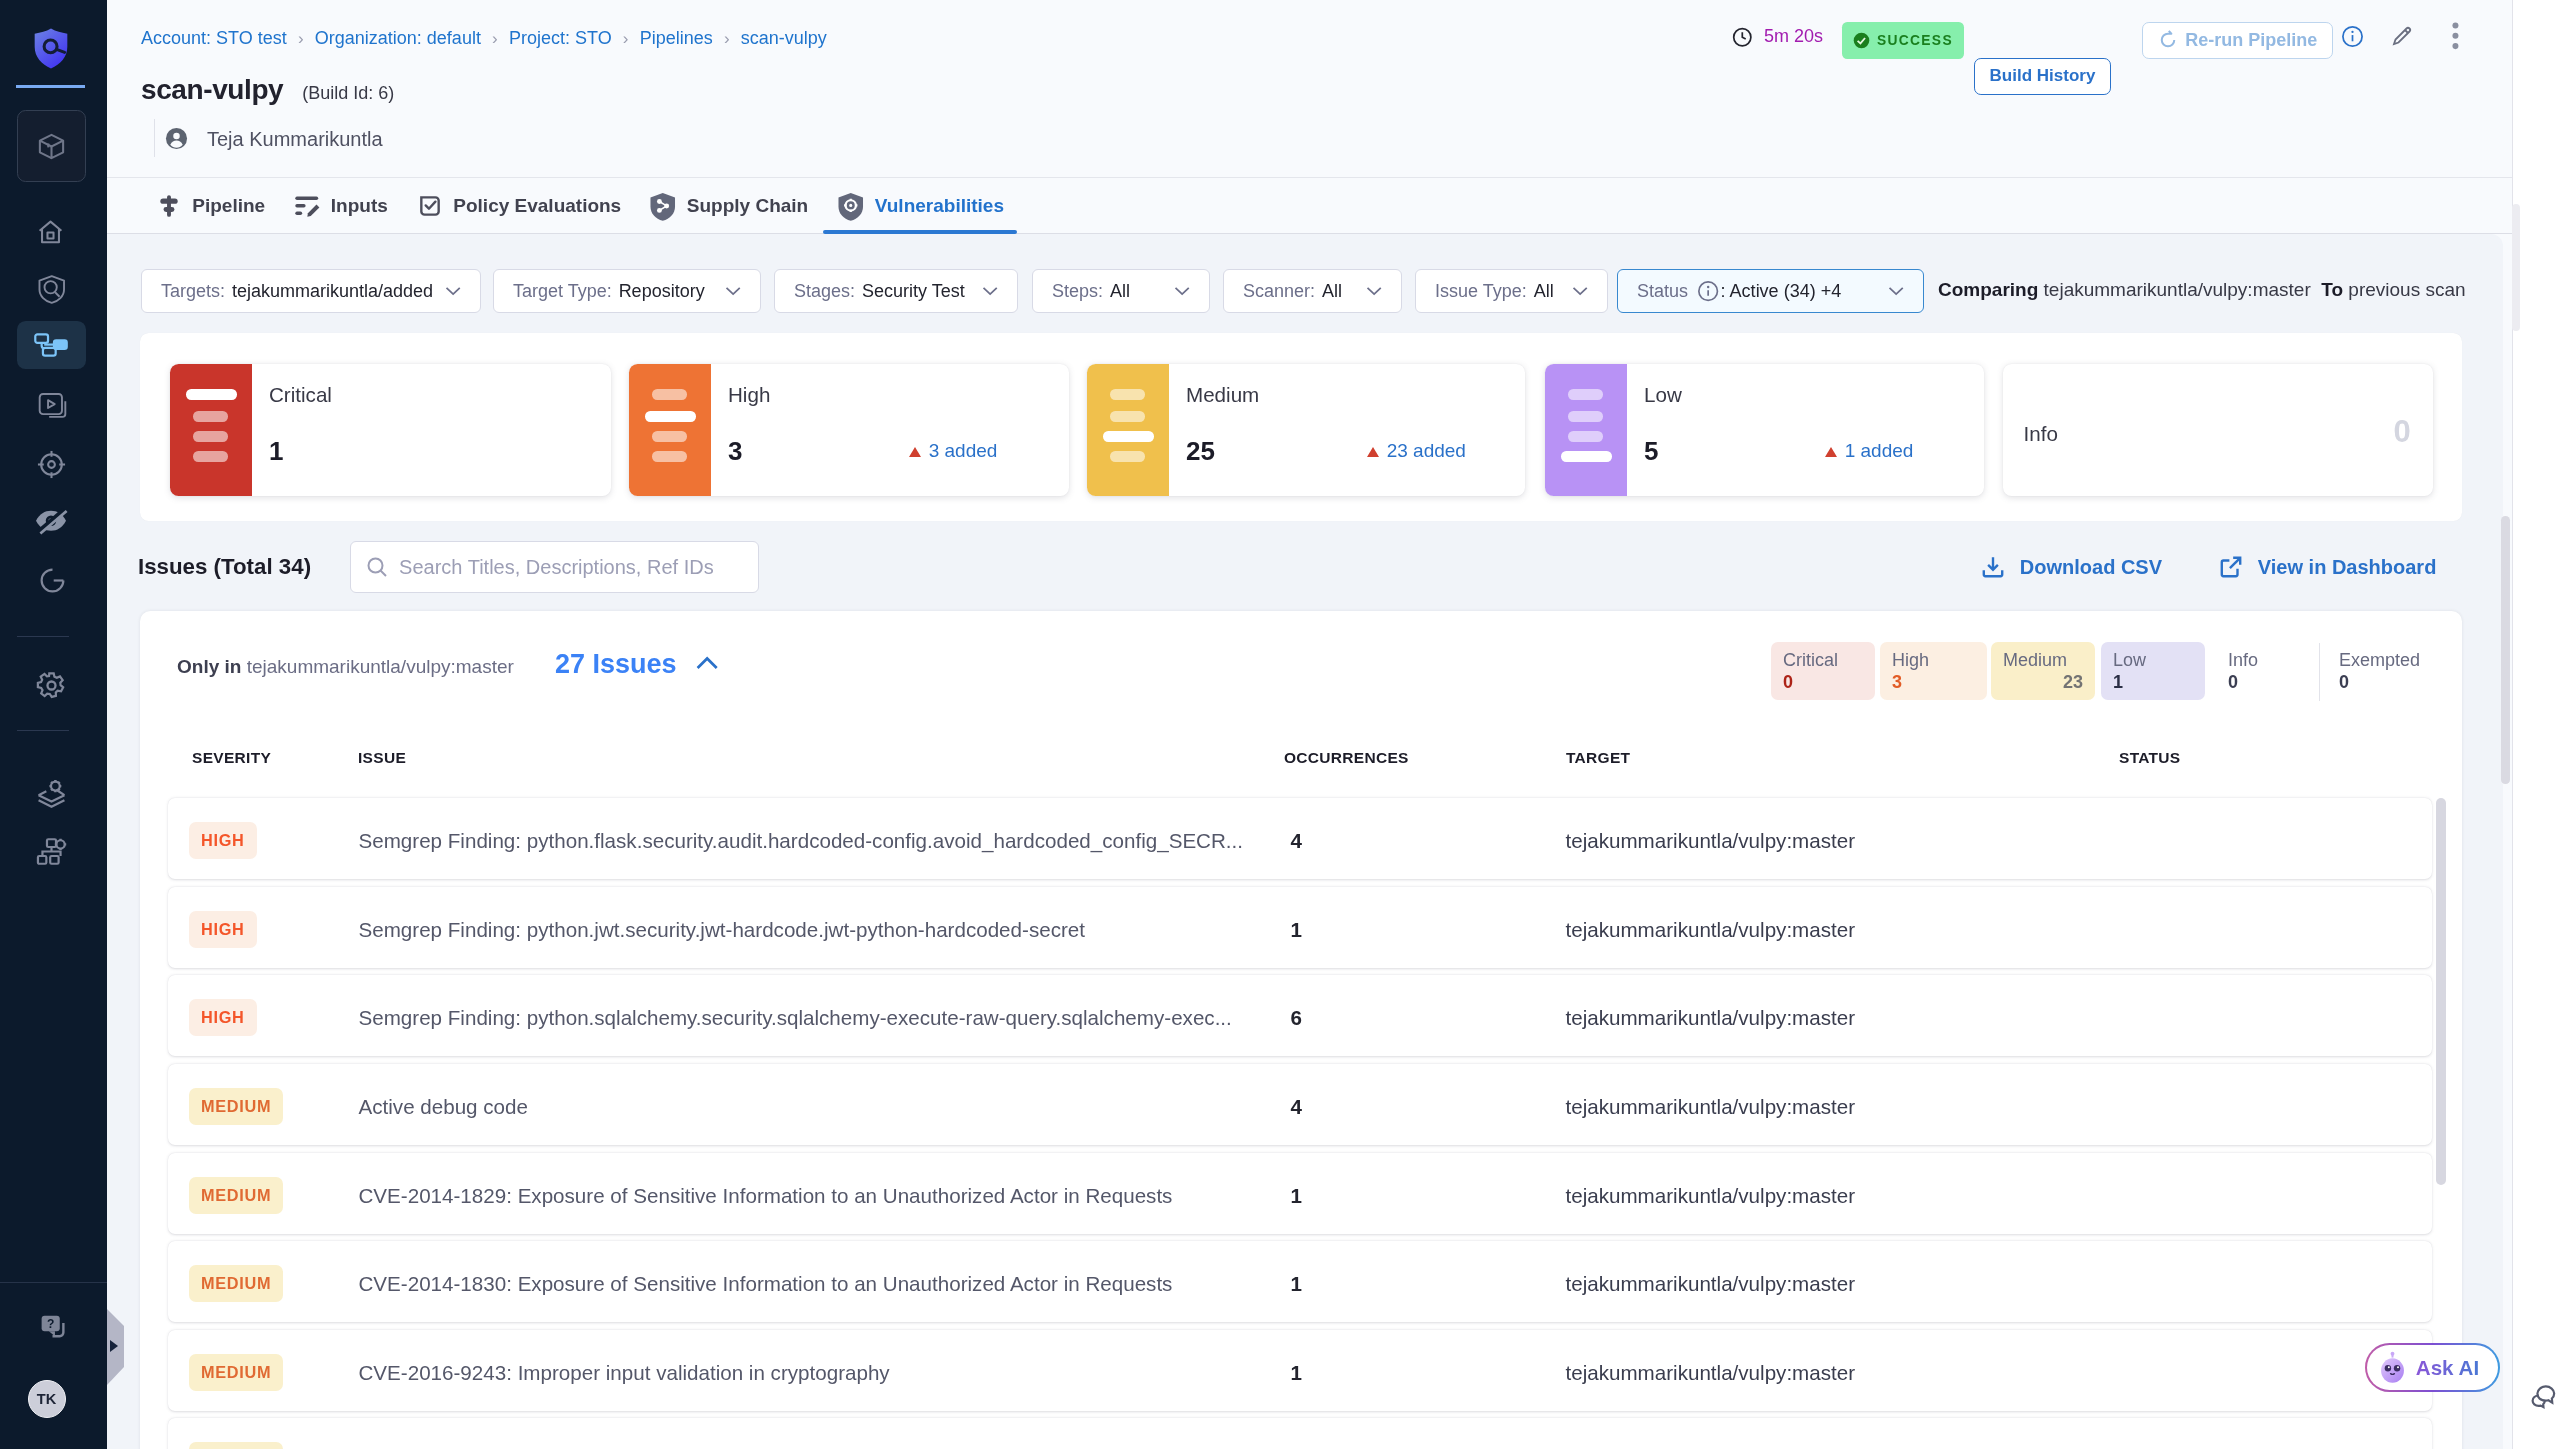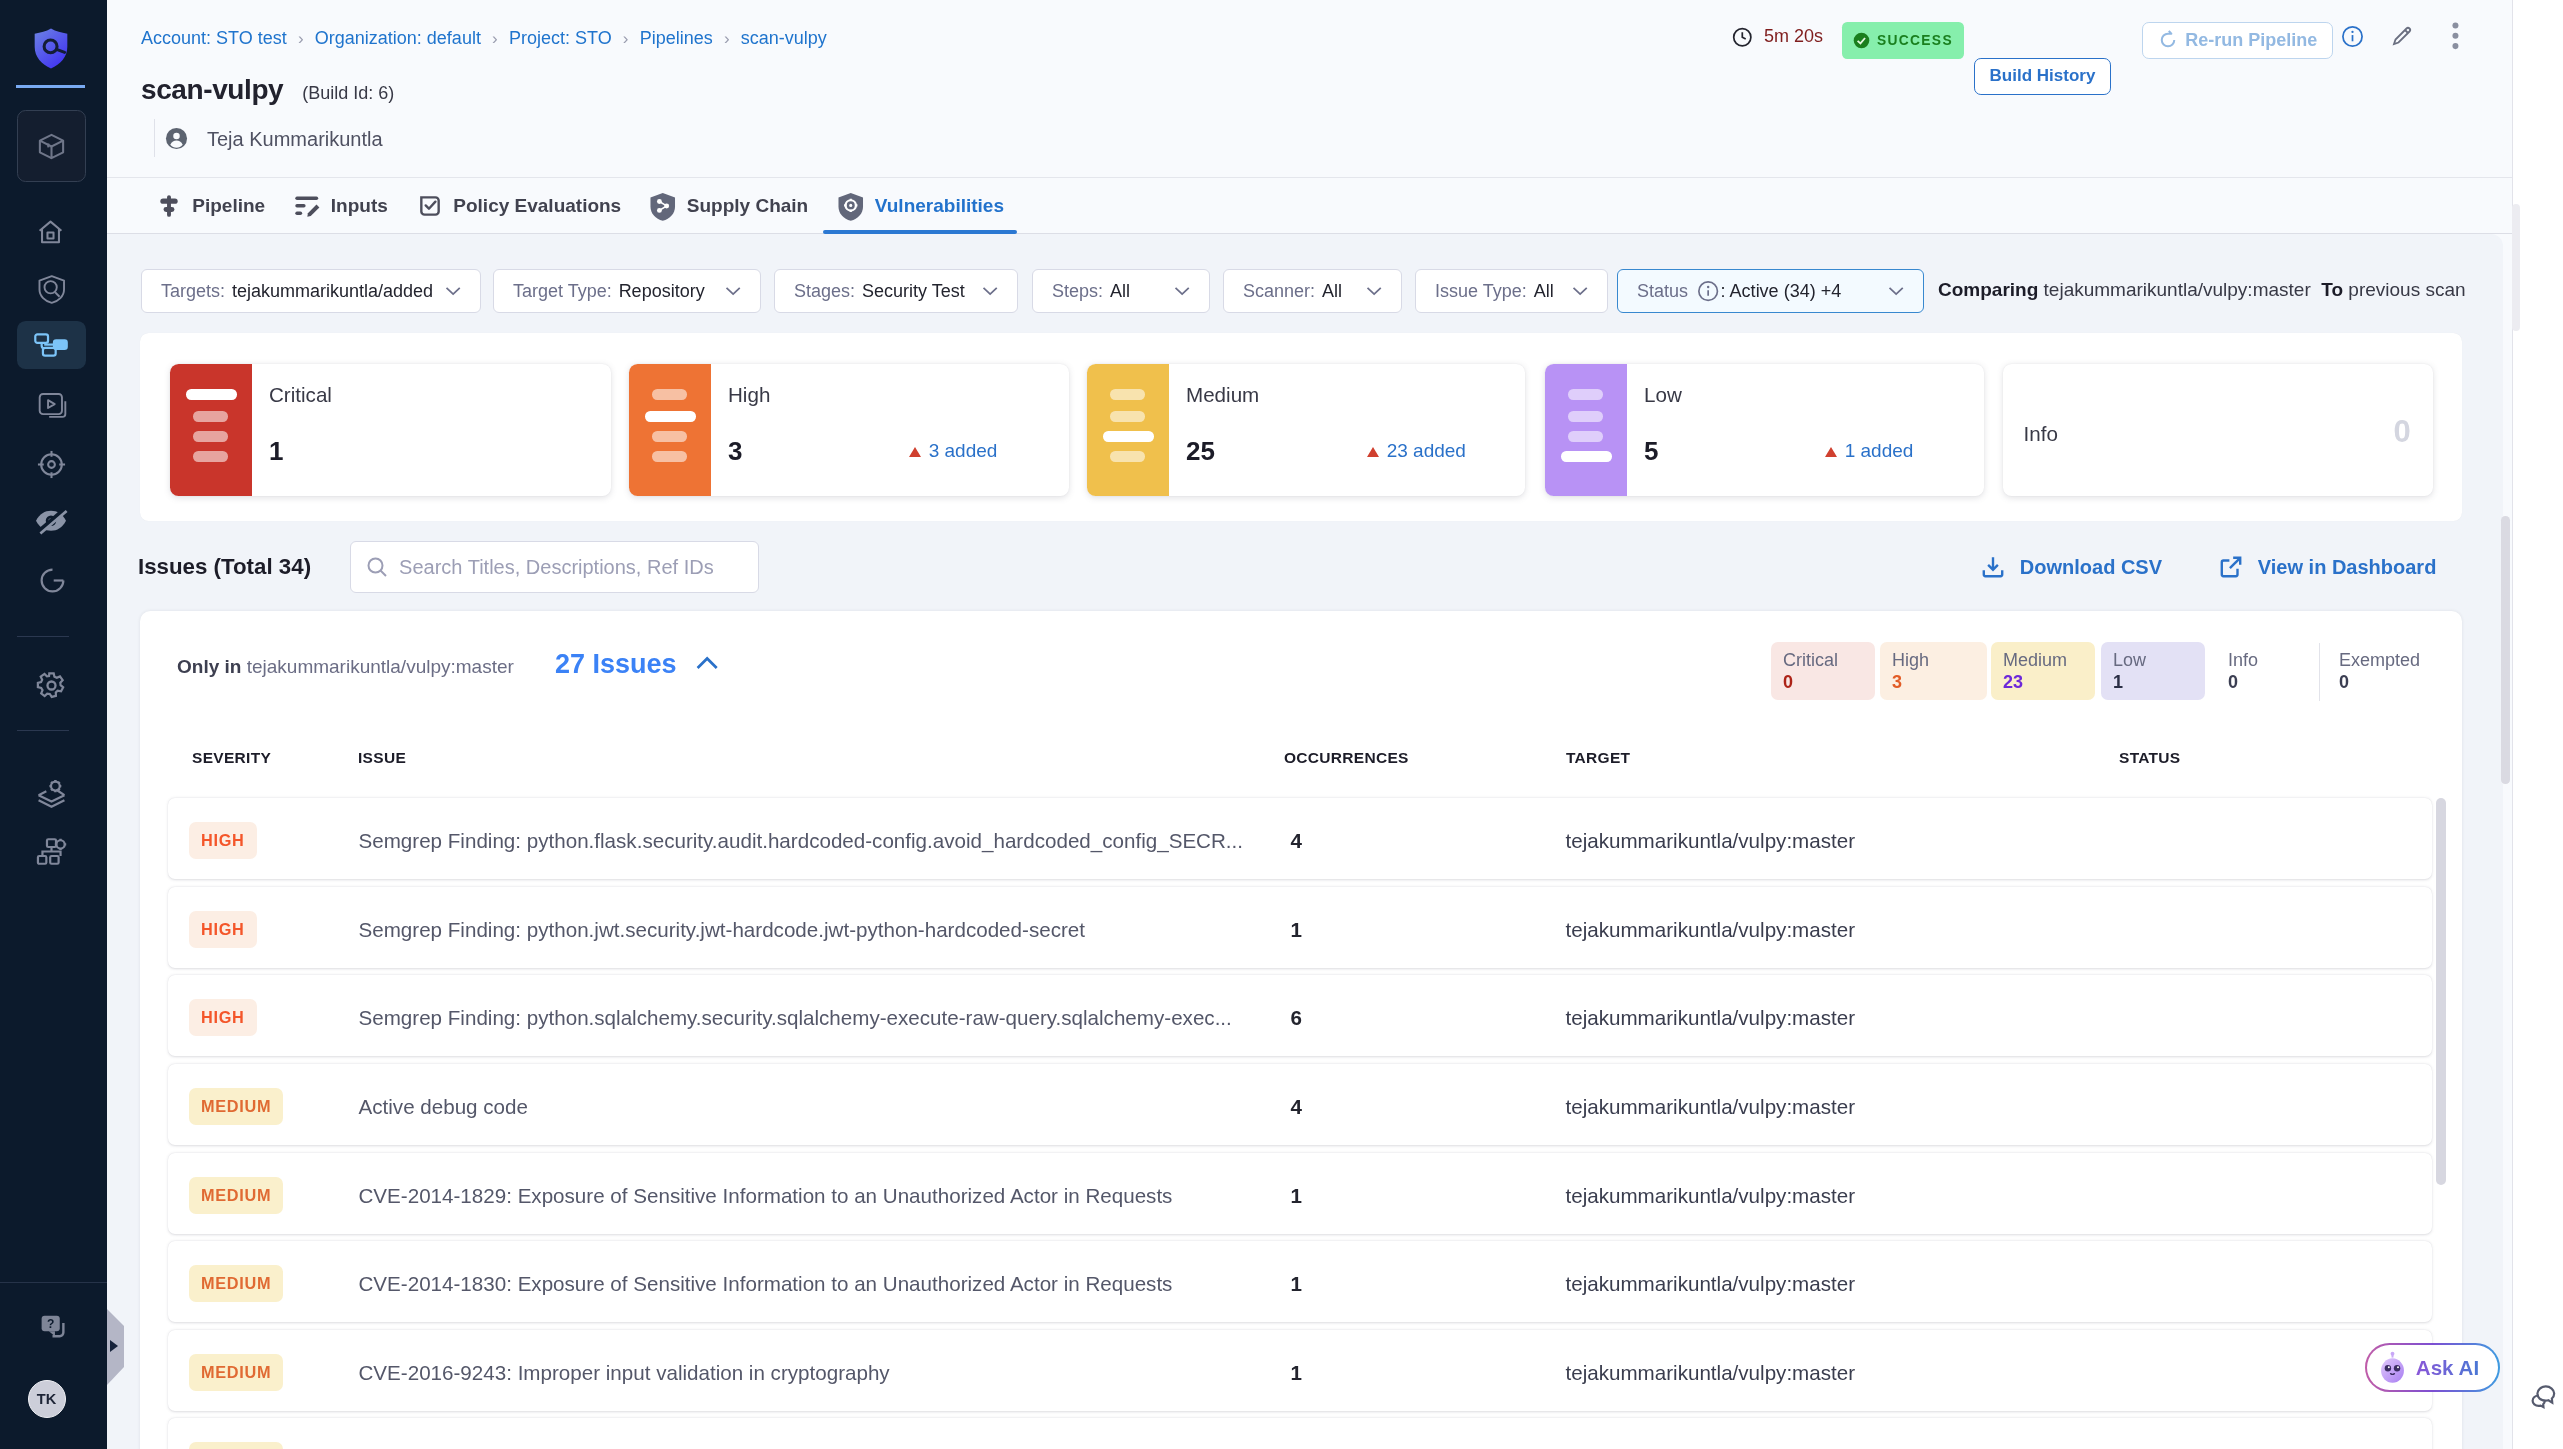--- a/index.html
+++ b/index.html
@@ -79,21 +79,21 @@
 .tgt { position:absolute; left:1398px; top:31px; font-size:20.6px; color:#3a3d4e; }
 #tscroll { position:absolute; left:2296px; top:187px; width:9.5px; height:387px; background:#d7d7e0; border-radius:5.2px; }
 
 
 #pagescroll { position:absolute; left:2501px; top:516px; width:8.6px; height:268px; background:#dadae2; border-radius:4.3px; }
 #railthumb { position:absolute; left:2512px; top:204px; width:7.7px; height:127px; background:#ececf1; border-radius:4.3px; }
 
 
 #toprt { position:absolute; top:0; left:0; width:0; height:0; }
 #toprt > * { position:absolute; }
-#dur { left:1672px; top:26px; font-size:18px; color:#7f1d1d; white-space:nowrap; }
+#dur { left:1672px; top:26px; font-size:18px; color:#a21caf; white-space:nowrap; }
 #successchip { left:1750px; top:21.5px; background:#86efac; border-radius:5.2px; height:37px; display:flex; align-items:center; padding:0 11.2px; font-size:13.8px; font-weight:bold; color:#1a7f1e; letter-spacing:1.3px; }
 #successchip svg { margin-right:6.9px; }
 .btn { position:absolute; top:21.5px; height:37px; border-radius:6.9px; display:flex; align-items:center; font-size:18px; font-weight:bold; padding:0 17px; background:#fff; white-space:nowrap; }
 #bh { left:1882px; border:1.7px solid #2a71c9; color:#2a71c9; font-size:17px; padding:0 14.6px;margin-top:36px; }
 #rr { left:2050px; border:1.7px solid #bdd5ee; color:#93b9e2; padding:0 14.6px; }
 #rr svg { margin-right:7.7px; }
 
 
 #handle { position:absolute; left:107px; top:1309px; width:17px; height:76px; background:#b4b6c6; clip-path:polygon(0 0, 17px 17px, 17px 58px, 0 76px); z-index:6; }
 #handle:after { content:""; position:absolute; left:3.4px; top:31px; width:0; height:0; border-top:6px solid transparent; border-bottom:6px solid transparent; border-left:8.6px solid #16223a; }
@@ -312,21 +312,21 @@
 
   <div id="tablecard">
     <div id="onlyin"><b>Only in</b> tejakummarikuntla/vulpy:master</div>
     <div id="issuecount">27 Issues
       <svg style="margin-left:12px;vertical-align:3.4px;" width="22.3" height="13.8" viewBox="0 0 28 17" fill="none" stroke="#2a71c9" stroke-width="3.4">
           <path d="M2 15 L14 3 L26 15"></path>
         </svg>
     </div>
     <div class="chip" style="left:1631px;width:104px;background:#f9e7e4;">Critical<span class="n" style="color:#ad2317;">0</span></div>
     <div class="chip" style="left:1740px;width:107px;background:#fcefe2;">High<span class="n" style="color:#e25c26;">3</span></div>
-    <div class="chip" style="left:1851px;width:104px;background:#faefc9;">Medium<span class="n" style="color:#6d28d9;">23</span></div>
+    <div class="chip" style="left:1851px;width:104px;background:#faefc9;">Medium<span class="n" style="color:#737373;text-align:right;">23</span></div>
     <div class="chip" style="left:1961px;width:104px;background:#e3e1f5;">Low<span class="n" style="color:#2b2f45;">1</span></div>
     <div class="chip" style="left:2076px;width:77px;">Info<span class="n" style="color:#3b3e52;">0</span></div>
     <div class="abs" style="left:2179px;top:32px;width:0.9px;height:58px;background:#e2e3ea;"></div>
     <div class="chip" style="left:2187px;width:120px;">Exempted<span class="n" style="color:#3b3e52;">0</span></div>
 
     <div class="thead" style="left:52px;">SEVERITY</div>
     <div class="thead" style="left:218px;">ISSUE</div>
     <div class="thead" style="left:1144px;">OCCURRENCES</div>
     <div class="thead" style="left:1426px;">TARGET</div>
     <div class="thead" style="left:1979px;">STATUS</div>

